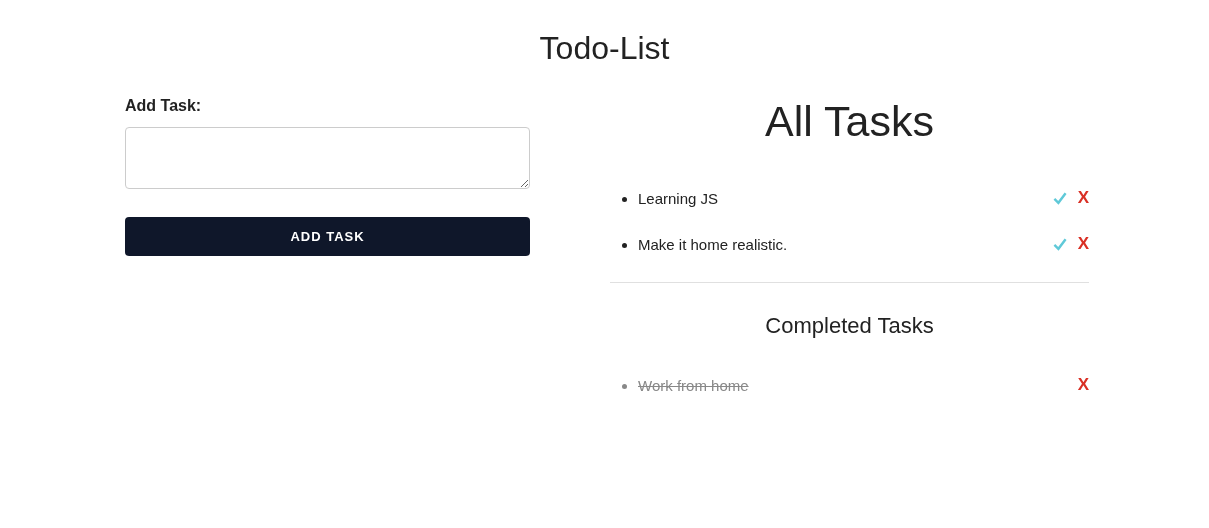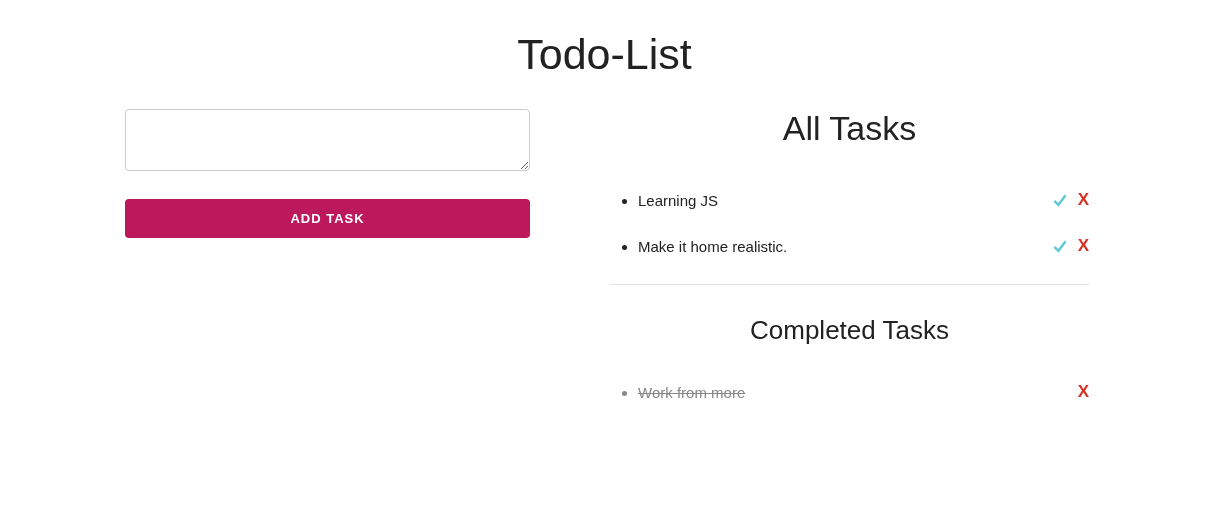--- a/index.html
+++ b/index.html
@@ -9,21 +9,21 @@
     }
     body {
       font-family: -apple-system, BlinkMacSystemFont, "Segoe UI", Helvetica, Arial, sans-serif;
       background: #fff;
       width: 1209px;
       height: 528px;
       padding: 30px 0;
     }
     .page-title {
       text-align: center;
-      font-size: 43px;
+      font-size: 32px;
       font-weight: 400;
       color: #222;
       margin-bottom: 30px;
     }
     .container {
       display: flex;
       padding: 0 60px;
     }
     .left-col {
       flex: 0 0 530px;
@@ -46,40 +46,40 @@
       border: 1px solid #ccc;
       border-radius: 4px;
       padding: 8px 10px;
       font-size: 14px;
       font-family: inherit;
       resize: both;
       margin-bottom: 24px;
     }
     .add-button {
       width: 100%;
-      background: #be185d;
+      background: #0f172a;
       color: #fff;
       border: none;
       border-radius: 4px;
       padding: 12px 0;
       font-size: 13px;
       font-weight: 700;
       letter-spacing: 1px;
       cursor: pointer;
       text-transform: uppercase;
     }
     .section-title {
       text-align: center;
-      font-size: 34px;
+      font-size: 43px;
       font-weight: 400;
       color: #222;
       margin-bottom: 24px;
     }
     .section-title.completed {
-      font-size: 26px;
+      font-size: 22px;
       margin-bottom: 18px;
     }
     ul {
       list-style: disc;
       padding-left: 28px;
       margin-bottom: 20px;
     }
     li {
       display: list-item;
       padding: 8px 0;
@@ -128,20 +128,21 @@
     }
   </style>
 </head>
 <body>
 
 <h1 class="page-title">Todo-List</h1>
 
 <div class="container">
 
   <div class="left-col">
+    <label class="add-task-label">Add Task:</label>
     <textarea class="task-input" value="" style=""></textarea>
     <button class="add-button">ADD TASK</button>
   </div>
 
   <div class="right-col">
     <h2 class="section-title">All Tasks</h2>
     <ul>
       <li>
         <div class="li-row">
           <span class="task-text">Learning JS</span>
@@ -165,21 +166,21 @@
         </div>
       </li>
     </ul>
 
     <hr>
 
     <h2 class="section-title completed">Completed Tasks</h2>
     <ul>
       <li class="completed-item">
         <div class="li-row">
-          <span class="task-text">Work from more</span>
+          <span class="task-text">Work from home</span>
           <span class="actions">
             <span class="delete-icon">X</span>
           </span>
         </div>
       </li>
     </ul>
   </div>
 
 </div>
 

